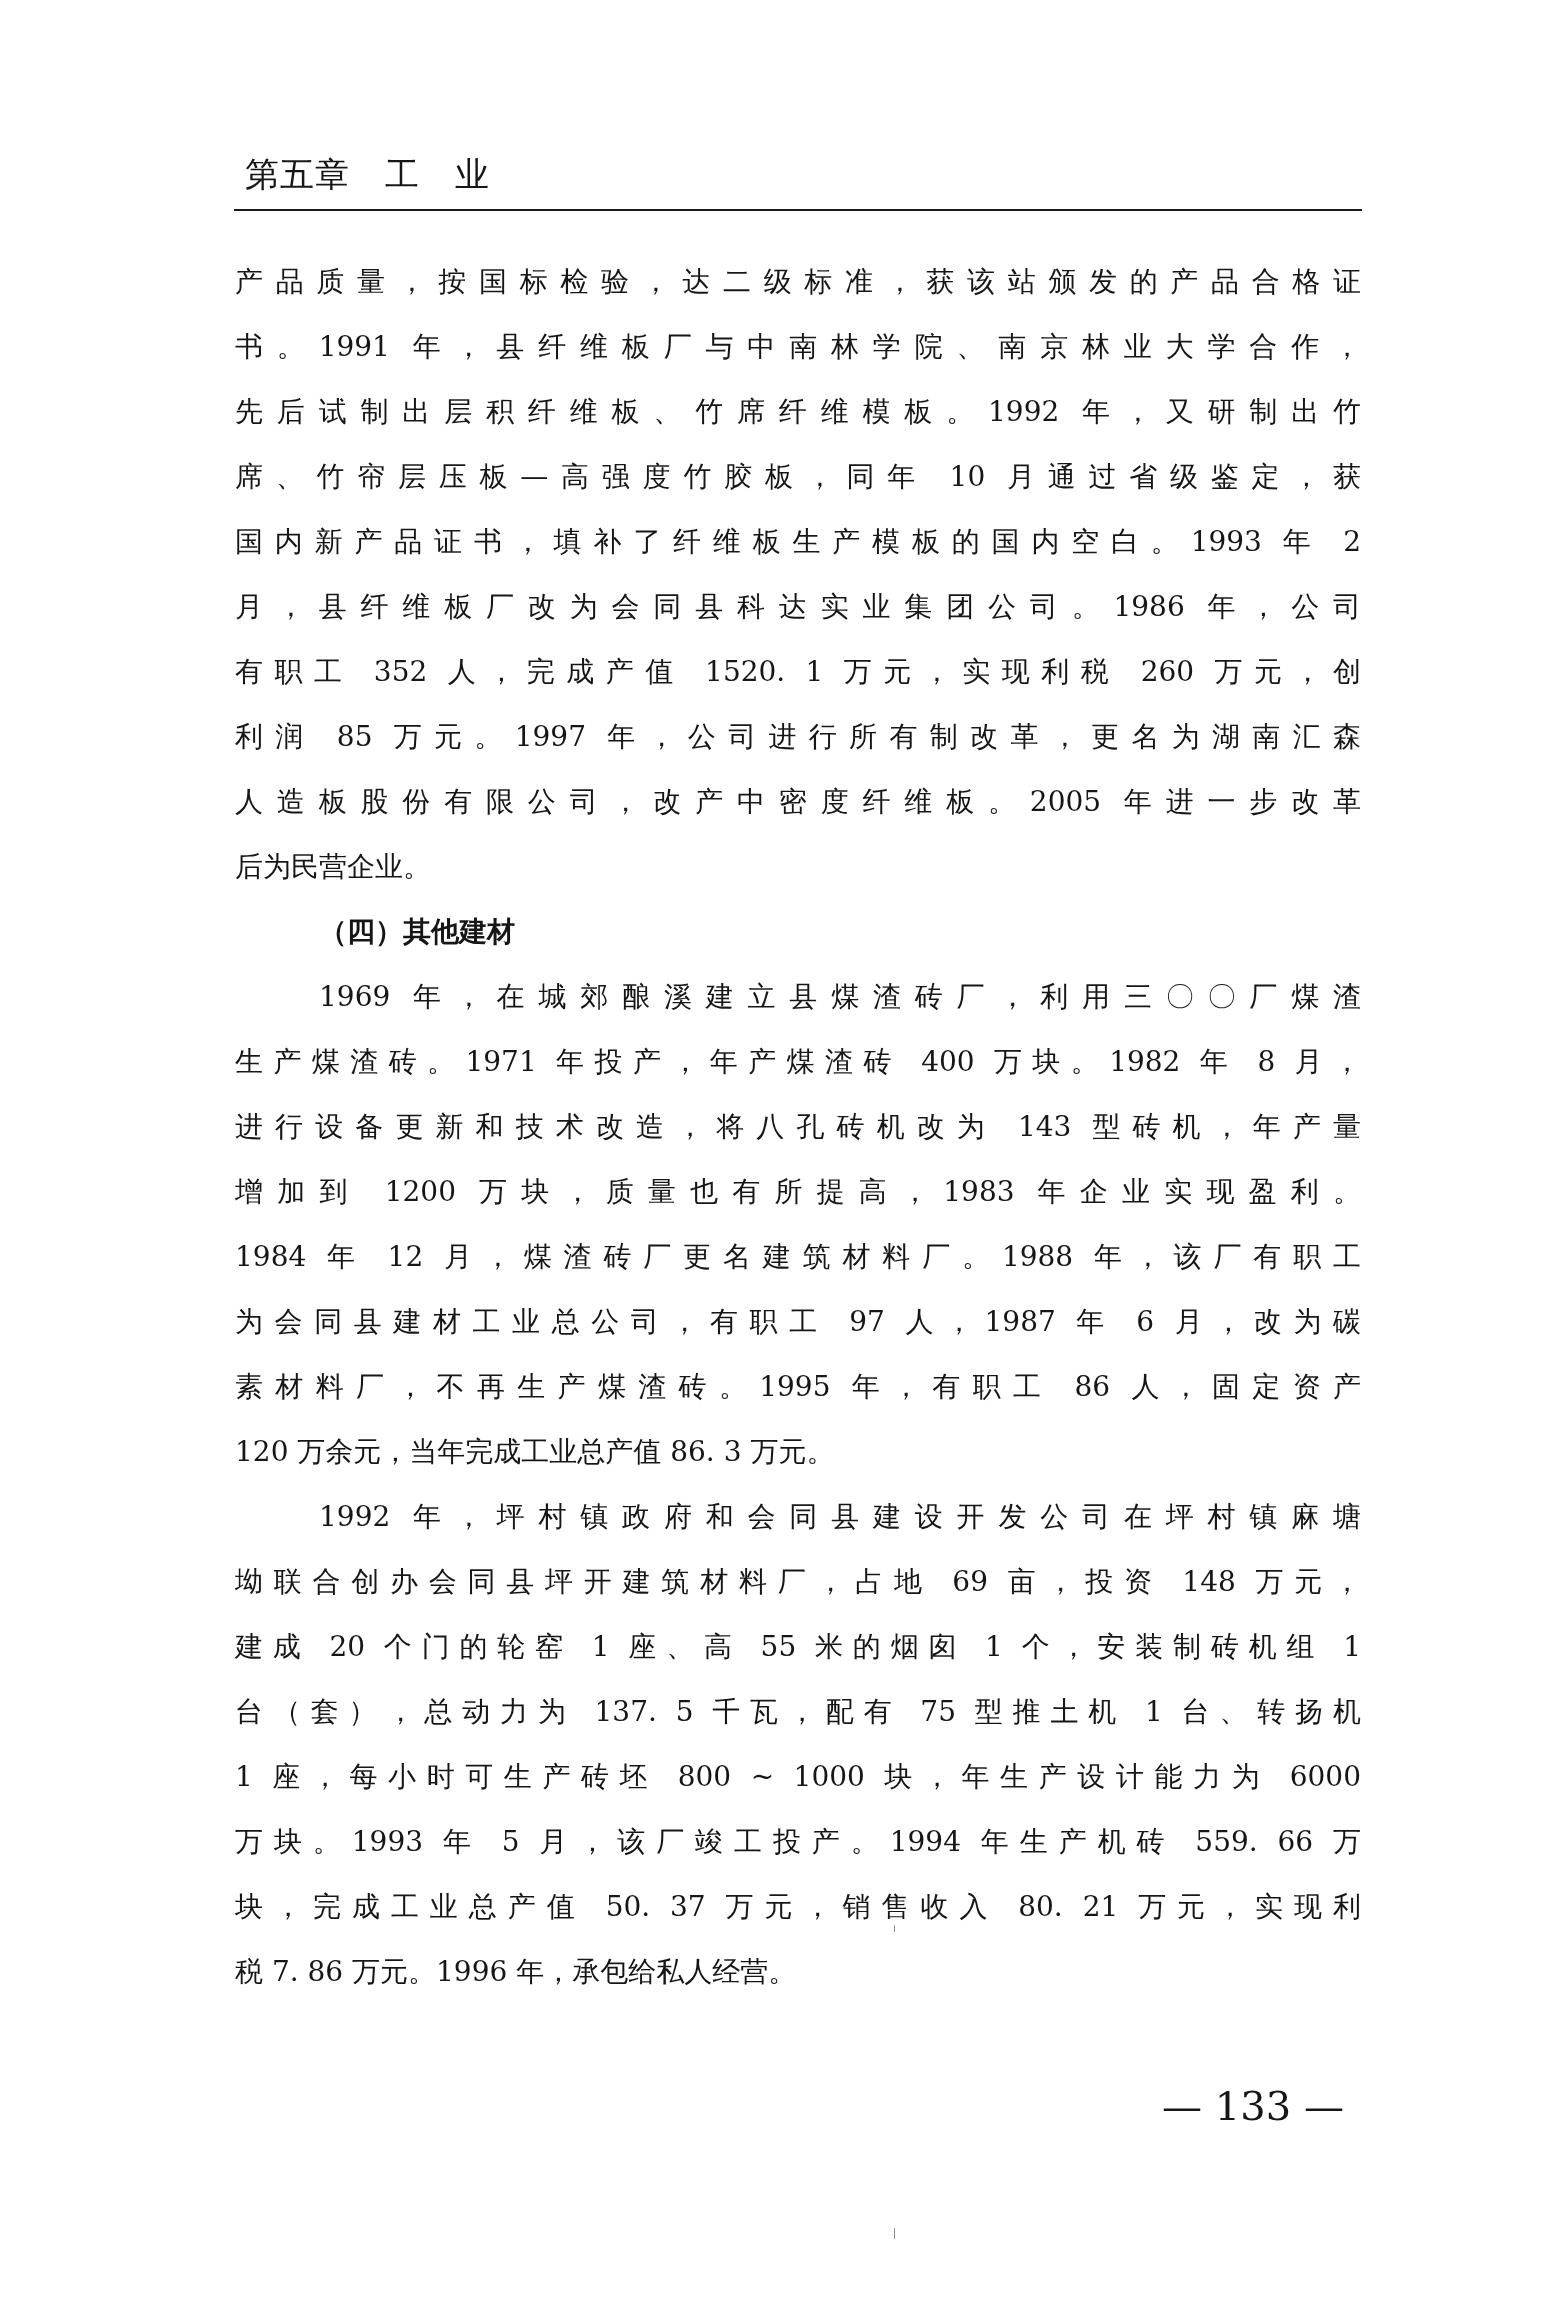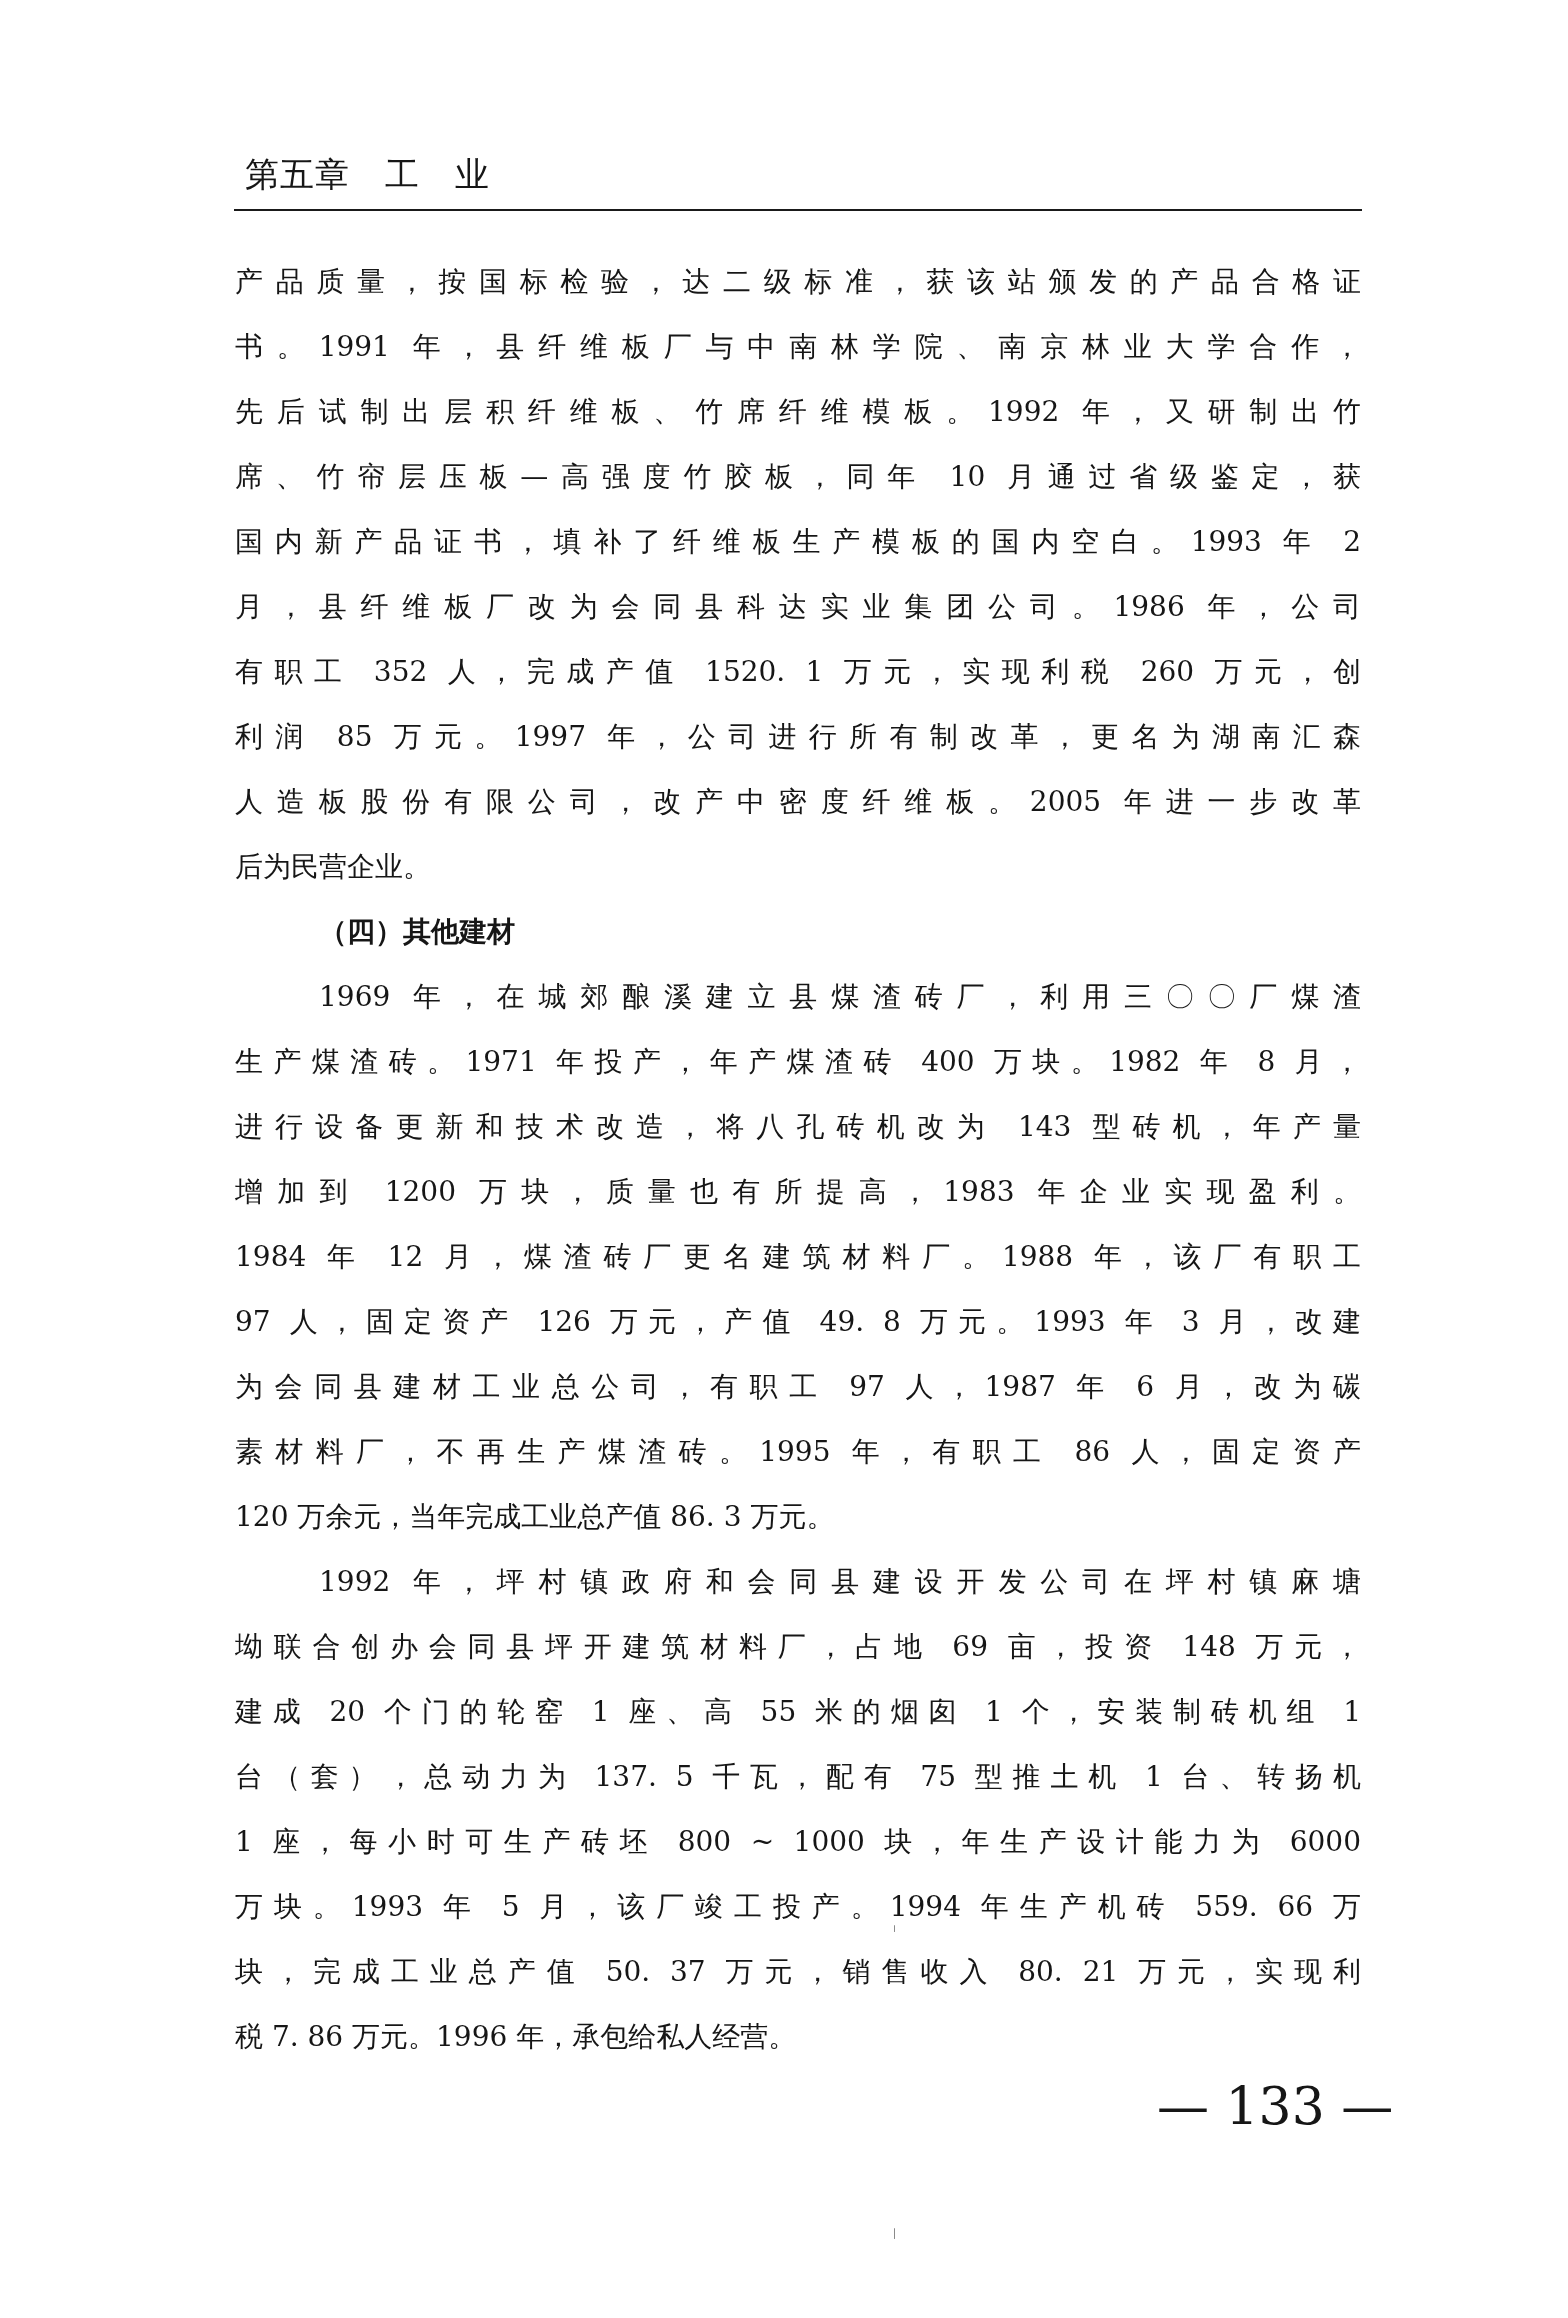--- a/index.html
+++ b/index.html
@@ -61,22 +61,23 @@
       text-align-last: left;
       padding-left: 84px;
       font-family: Liberation Serif, serif;
     }
     .page-number {
       position: absolute;
       left: 1157px;
       width: 192px;
       top: 2082px;
       height: 48px;
-      font-size: 52px;
+      font-size: 40px;
       line-height: 48px;
+      text-align: center;
       white-space: pre;
     }
     .speck {
       position: absolute;
       width: 1.4px;
       height: 6.7px;
       background: #8a8a8a;
       border-radius: 1px;
     }
   </style>
@@ -96,21 +97,20 @@
   <div class="line">有职工 352 人，完成产值 1520. 1 万元，实现利税 260 万元，创</div>
   <div class="line">利润 85 万元。1997 年，公司进行所有制改革，更名为湖南汇森</div>
   <div class="line">人造板股份有限公司，改产中密度纤维板。2005 年进一步改革</div>
   <div class="line last">后为民营企业。</div>
   <div class="line heading">（四）其他建材</div>
   <div class="line indent">1969 年，在城郊酿溪建立县煤渣砖厂，利用三〇〇厂煤渣</div>
   <div class="line">生产煤渣砖。1971 年投产，年产煤渣砖 400 万块。1982 年 8 月，</div>
   <div class="line">进行设备更新和技术改造，将八孔砖机改为 143 型砖机，年产量</div>
   <div class="line">增加到 1200 万块，质量也有所提高，1983 年企业实现盈利。</div>
   <div class="line">1984 年 12 月，煤渣砖厂更名建筑材料厂。1988 年，该厂有职工</div>
-  <div class="line">97 人，固定资产 126 万元，产值 49. 8 万元。1993 年 3 月，改建</div>
   <div class="line">为会同县建材工业总公司，有职工 97 人，1987 年 6 月，改为碳</div>
   <div class="line">素材料厂，不再生产煤渣砖。1995 年，有职工 86 人，固定资产</div>
   <div class="line last">120 万余元，当年完成工业总产值 86. 3 万元。</div>
   <div class="line indent">1992 年，坪村镇政府和会同县建设开发公司在坪村镇麻塘</div>
   <div class="line">坳联合创办会同县坪开建筑材料厂，占地 69 亩，投资 148 万元，</div>
   <div class="line">建成 20 个门的轮窑 1 座、高 55 米的烟囱 1 个，安装制砖机组 1</div>
   <div class="line">台（套），总动力为 137. 5 千瓦，配有 75 型推土机 1 台、转扬机</div>
   <div class="line">1 座，每小时可生产砖坯 800 ~ 1000 块，年生产设计能力为 6000</div>
   <div class="line">万块。1993 年 5 月，该厂竣工投产。1994 年生产机砖 559. 66 万</div>
   <div class="line">块，完成工业总产值 50. 37 万元，销售收入 80. 21 万元，实现利</div>

